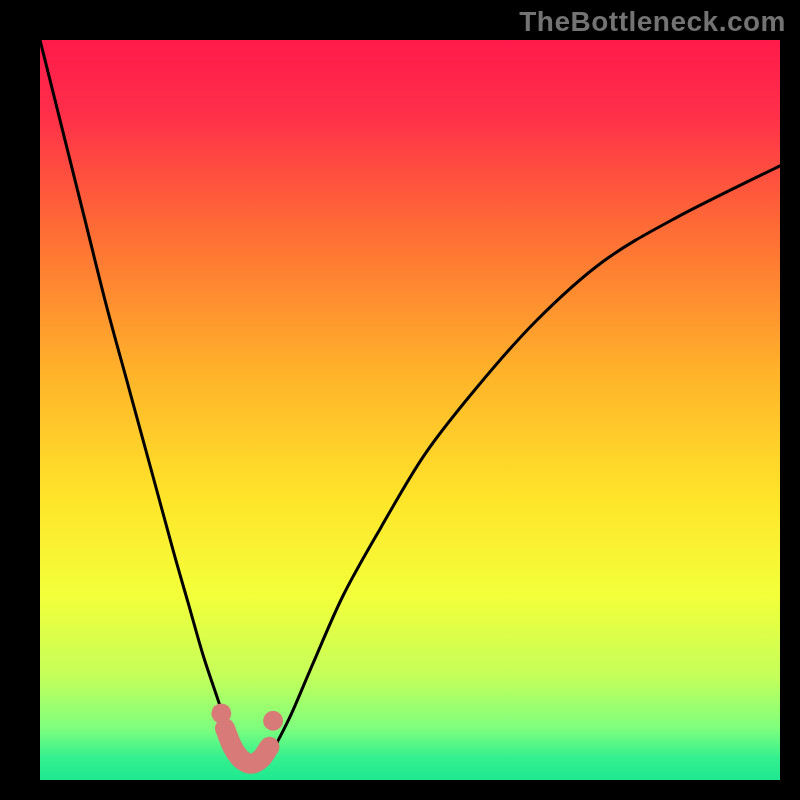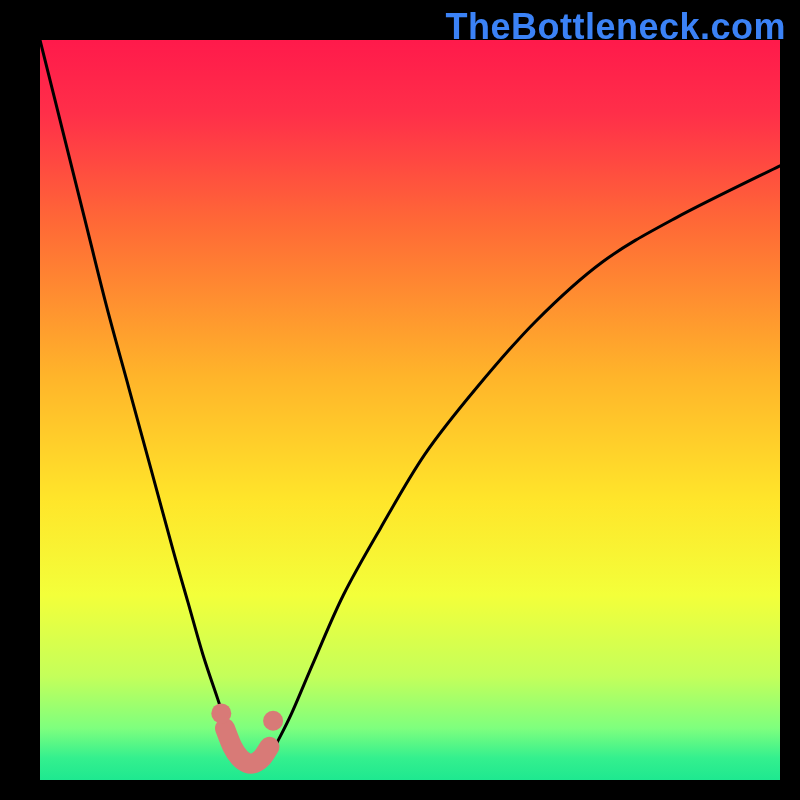--- a/index.html
+++ b/index.html
@@ -24,23 +24,23 @@
     top: 40px;
     width: 740px;
     height: 740px;
     overflow: hidden;
   }
   .watermark {
     position: absolute;
     top: 6px;
     right: 14px;
     font-family: Arial, Helvetica, sans-serif;
-    font-size: 36px;
+    font-size: 28px;
     font-weight: 600;
-    color: #3b82f6;
+    color: #737373;
     letter-spacing: 0.5px;
   }
   svg {
     position: absolute;
     left: 0;
     top: 0;
   }
 </style>
 </head>
 <body>

